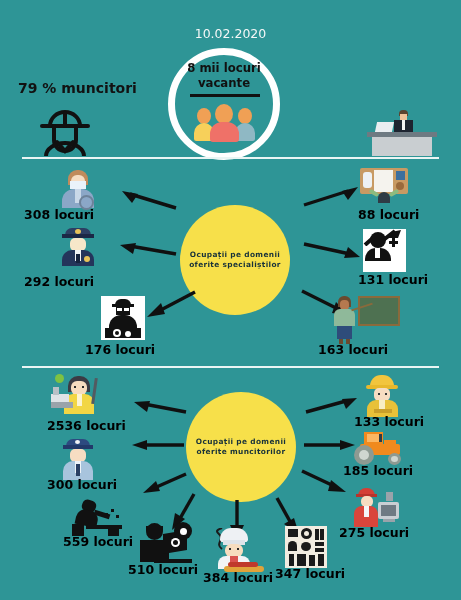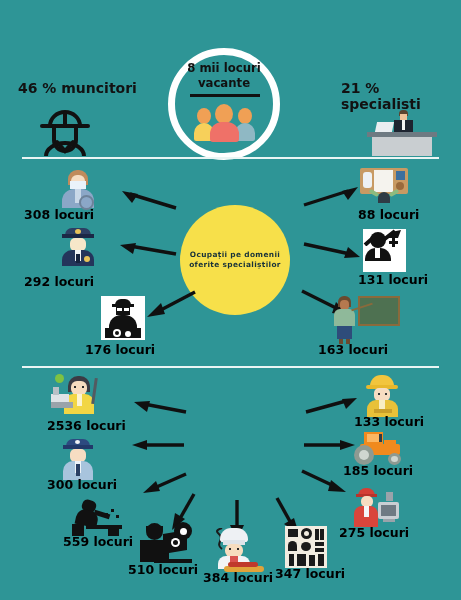--- a/index.html
+++ b/index.html
@@ -77,53 +77,53 @@
   .outline{stroke:#111;fill:none;stroke-width:4;}
 
   
   .arrow{position:absolute;}
 </style>
 </head>
 <body>
 
 <div class="stage">
 
+  <div class="abs subtitle">10.02.2020</div>
 
   <div class="abs badge-wrap">
     <div class="badge-ring"></div>
     <div class="badge-text">8 mii locuri vacante</div>
     <div class="badge-underline"></div>
     <div class="people">
 
       <div class="head" style="left:3px;top:6px;width:14px;height:16px;background:#f0a055;"></div>
       <div class="body" style="left:0px;top:21px;width:20px;height:18px;background:#f7d05a;"></div>
 
       <div class="head" style="left:44px;top:6px;width:14px;height:16px;background:#f0a055;"></div>
       <div class="body" style="left:41px;top:21px;width:20px;height:18px;background:#8fb8c4;"></div>
 
       <div class="head" style="left:21px;top:2px;width:18px;height:20px;background:#f0a055;"></div>
       <div class="body" style="left:16px;top:20px;width:29px;height:20px;background:#ef7168;"></div>
     </div>
   </div>
 
-  <div class="abs pct pct-left">46 %  muncitori</div>
+  <div class="abs pct pct-left">79 %  muncitori</div>
   <div class="abs icon" style="left:28px;top:104px;width:74px;height:52px;">
     <svg width="74" height="52" viewBox="0 0 74 52">
       <g class="outline" stroke-linecap="round">
         <path d="M14 22 h46"></path>
         <path d="M22 22 a15 14 0 0 1 30 0"></path>
         <path d="M37 9 v13"></path>
         <path d="M26 22 v14 a11 11 0 0 0 22 0 v-14"></path>
         <path d="M18 52 a19 13 0 0 1 38 0"></path>
         <path d="M29 38 l8 9 l8 -9"></path>
       </g>
     </svg>
   </div>
 
-  <div class="abs pct pct-right">21 % specialisti</div>
   <div class="abs icon" style="left:363px;top:108px;width:78px;height:48px;">
 
     <div style="left:36px;top:2px;width:9px;height:6px;background:#5c4430;border-radius:4px 4px 0 0;"></div>
     <div style="left:37px;top:6px;width:7px;height:7px;background:#f0c39a;"></div>
     <div style="left:31px;top:12px;width:19px;height:14px;background:#1d2430;"></div>
     <div style="left:39px;top:12px;width:3px;height:10px;background:#f2f2f2;"></div>
 
     <div style="left:13px;top:14px;width:17px;height:10px;background:#e9eef1;transform:skewX(-12deg);"></div>
 
     <div style="left:4px;top:24px;width:70px;height:5px;background:#6e7a82;"></div>
@@ -243,20 +243,23 @@
     <div style="left:4px;top:15px;width:21px;height:17px;background:#8fb99a;border-radius:6px 6px 0 0;"></div>
     <div style="left:7px;top:32px;width:15px;height:13px;background:#2e4c7a;"></div>
     <div style="left:9px;top:45px;width:4px;height:5px;background:#6b4a2f;"></div>
     <div style="left:16px;top:45px;width:4px;height:5px;background:#6b4a2f;"></div>
     <div style="left:21px;top:12px;width:22px;height:2px;background:#8a6a3c;transform:rotate(-18deg);"></div>
   </div>
   <div class="abs lab" style="left:318px;top:342px;">163 locuri</div>
 
   <div class="abs divider" style="top:366px;"></div>
 
+  <div class="abs hub" style="left:186px;top:392px;width:110px;height:110px;">
+    <span>Ocupații pe domenii oferite muncitorilor</span>
+  </div>
 
   <svg class="abs arrow" style="left:132px;top:398px;" width="58" height="18">
     <g stroke="#101010" stroke-width="3.4" fill="none">
         <path d="M54 14 L12 6"></path>
       </g>
     <polygon points="2,4 18,3 15,14" fill="#101010"></polygon>
   </svg>
   <svg class="abs arrow" style="left:130px;top:438px;" width="58" height="14">
     <g stroke="#101010" stroke-width="3.4" fill="none">
         <path d="M54 7 L12 7"></path>

